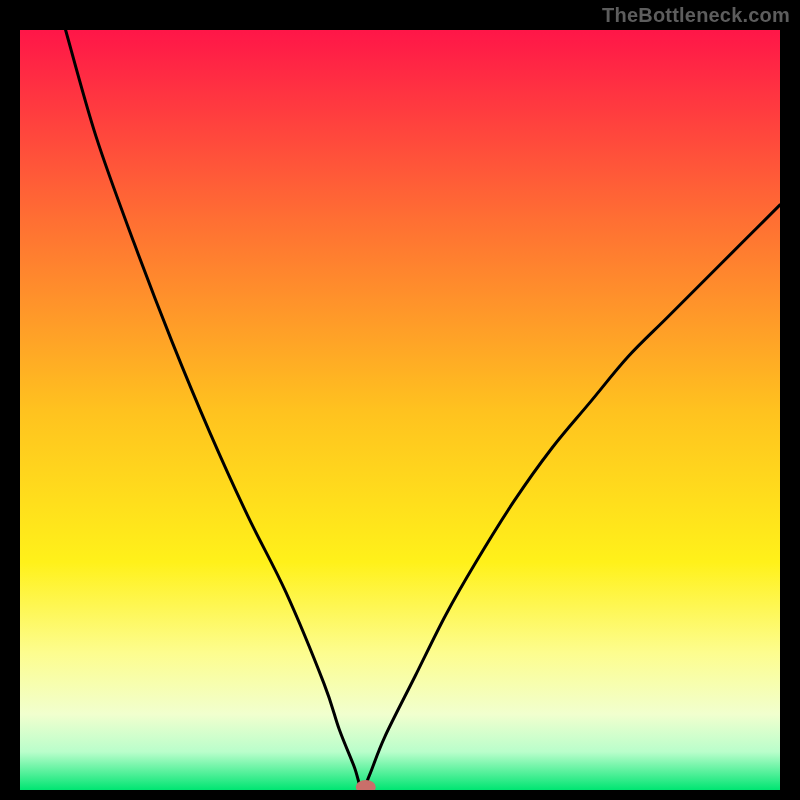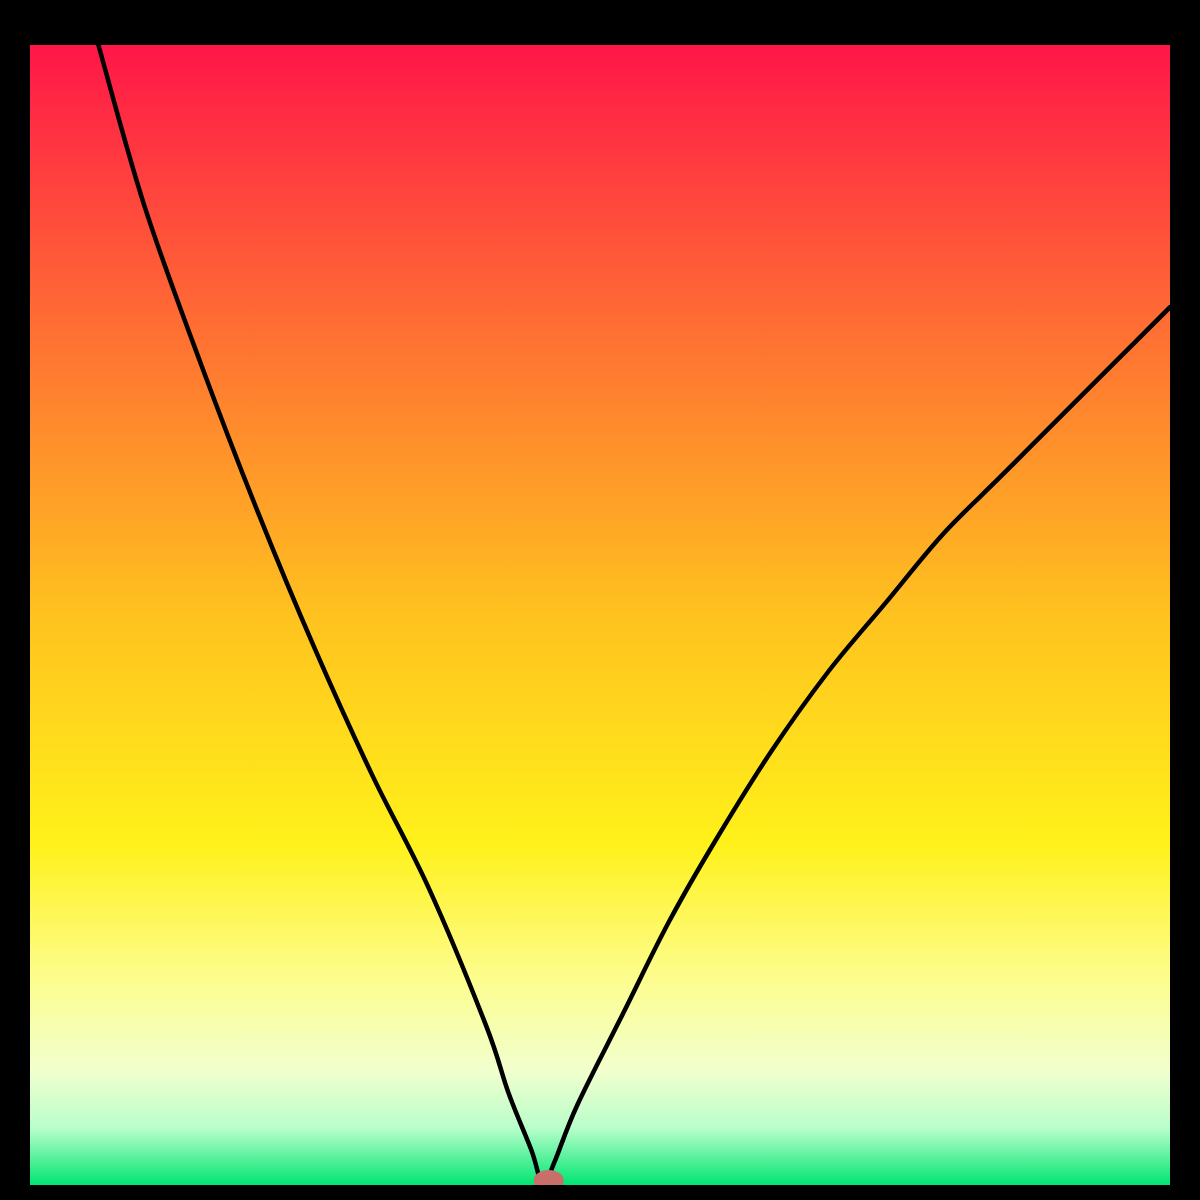--- a/index.html
+++ b/index.html
@@ -33,20 +33,21 @@
     top: 30px;
     width: 760px;
     height: 760px;
   }
   svg { display: block; }
 </style>
 </head>
 <body>
 
 <div class="outer">
+  <div class="watermark">TheBottleneck.com</div>
 
   <div class="plot">
     <svg id="chart-svg" width="760" height="760" viewBox="0 0 760 760">
       <defs>
         <linearGradient id="bg-grad" x1="0" y1="0" x2="0" y2="1">
             <stop offset="0%" stop-color="#ff1648"></stop>
             <stop offset="25%" stop-color="#ff6f33"></stop>
             <stop offset="50%" stop-color="#ffc21f"></stop>
             <stop offset="70%" stop-color="#fff11a"></stop>
             <stop offset="82%" stop-color="#fdfd8f"></stop>

